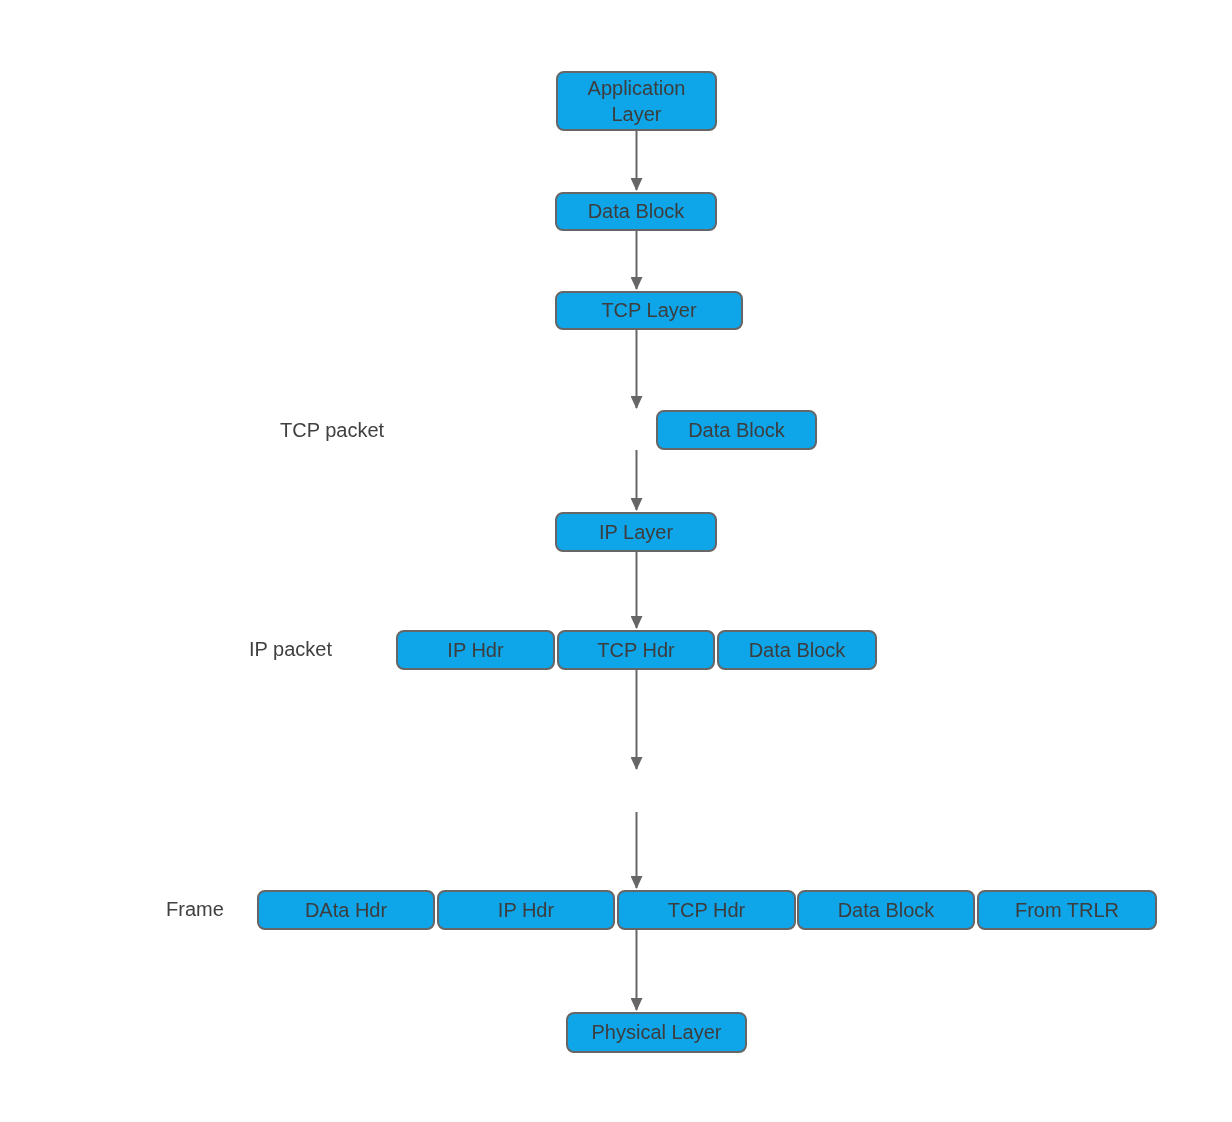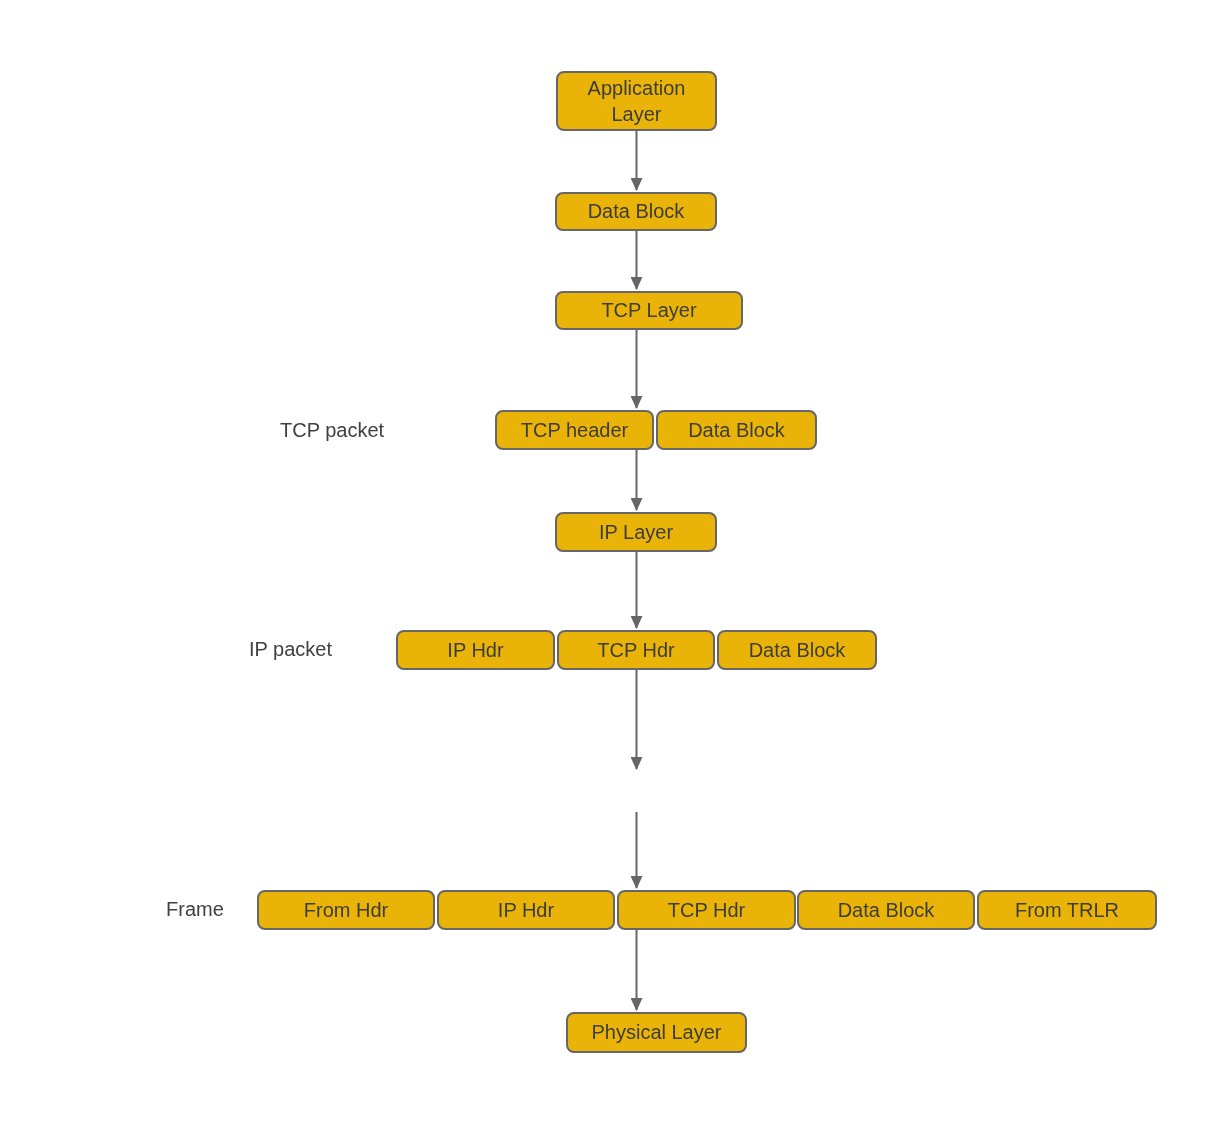--- a/index.html
+++ b/index.html
@@ -12,21 +12,21 @@
     overflow: hidden;
   }
   svg.connectors {
     position: absolute;
     left: 0; top: 0;
     width: 1232px; height: 1122px;
   }
   .node {
     position: absolute;
     box-sizing: border-box;
-    background: #eab308;
+    background: #0ea5e9;
     border: 2px solid #666666;
     border-radius: 8px;
     display: flex;
     align-items: center;
     justify-content: center;
     text-align: center;
     font-size: 20px;
     line-height: 1.32;
     color: #3d3d3d;
     white-space: pre-line;
@@ -62,33 +62,32 @@
   </svg>
 
   <div class="node" style="left:556px; top:71px; width:161px; height:60px">Application
 Layer</div>
 
   <div class="node" style="left:555px; top:192px; width:162px; height:39px">Data Block</div>
 
   <div class="node" style="left:555px; top:291px; width:188px; height:39px">TCP Layer</div>
 
   <div class="row-label" style="left:280px; top:419px">TCP packet</div>
-  <div class="node" style="left:495px; top:410px; width:159px; height:40px">TCP header</div>
   <div class="node" style="left:656px; top:410px; width:161px; height:40px">Data Block</div>
 
   <div class="node" style="left:555px; top:512px; width:162px; height:40px">IP Layer</div>
 
   <div class="row-label" style="left:249px; top:638px">IP packet</div>
   <div class="node" style="left:396px; top:630px; width:159px; height:40px">IP Hdr</div>
   <div class="node" style="left:557px; top:630px; width:158px; height:40px">TCP Hdr</div>
   <div class="node" style="left:717px; top:630px; width:160px; height:40px">Data Block</div>
 
 
   <div class="row-label" style="left:166px; top:898px">Frame</div>
-  <div class="node" style="left:257px; top:890px; width:178px; height:40px">From Hdr</div>
+  <div class="node" style="left:257px; top:890px; width:178px; height:40px">DAta Hdr</div>
   <div class="node" style="left:437px; top:890px; width:178px; height:40px">IP Hdr</div>
   <div class="node" style="left:617px; top:890px; width:179px; height:40px">TCP Hdr</div>
   <div class="node" style="left:797px; top:890px; width:178px; height:40px">Data Block</div>
   <div class="node" style="left:977px; top:890px; width:180px; height:40px">From TRLR</div>
 
   <div class="node" style="left:566px; top:1012px; width:181px; height:41px">Physical Layer</div>
 
 </div>
 
 </body></html>

